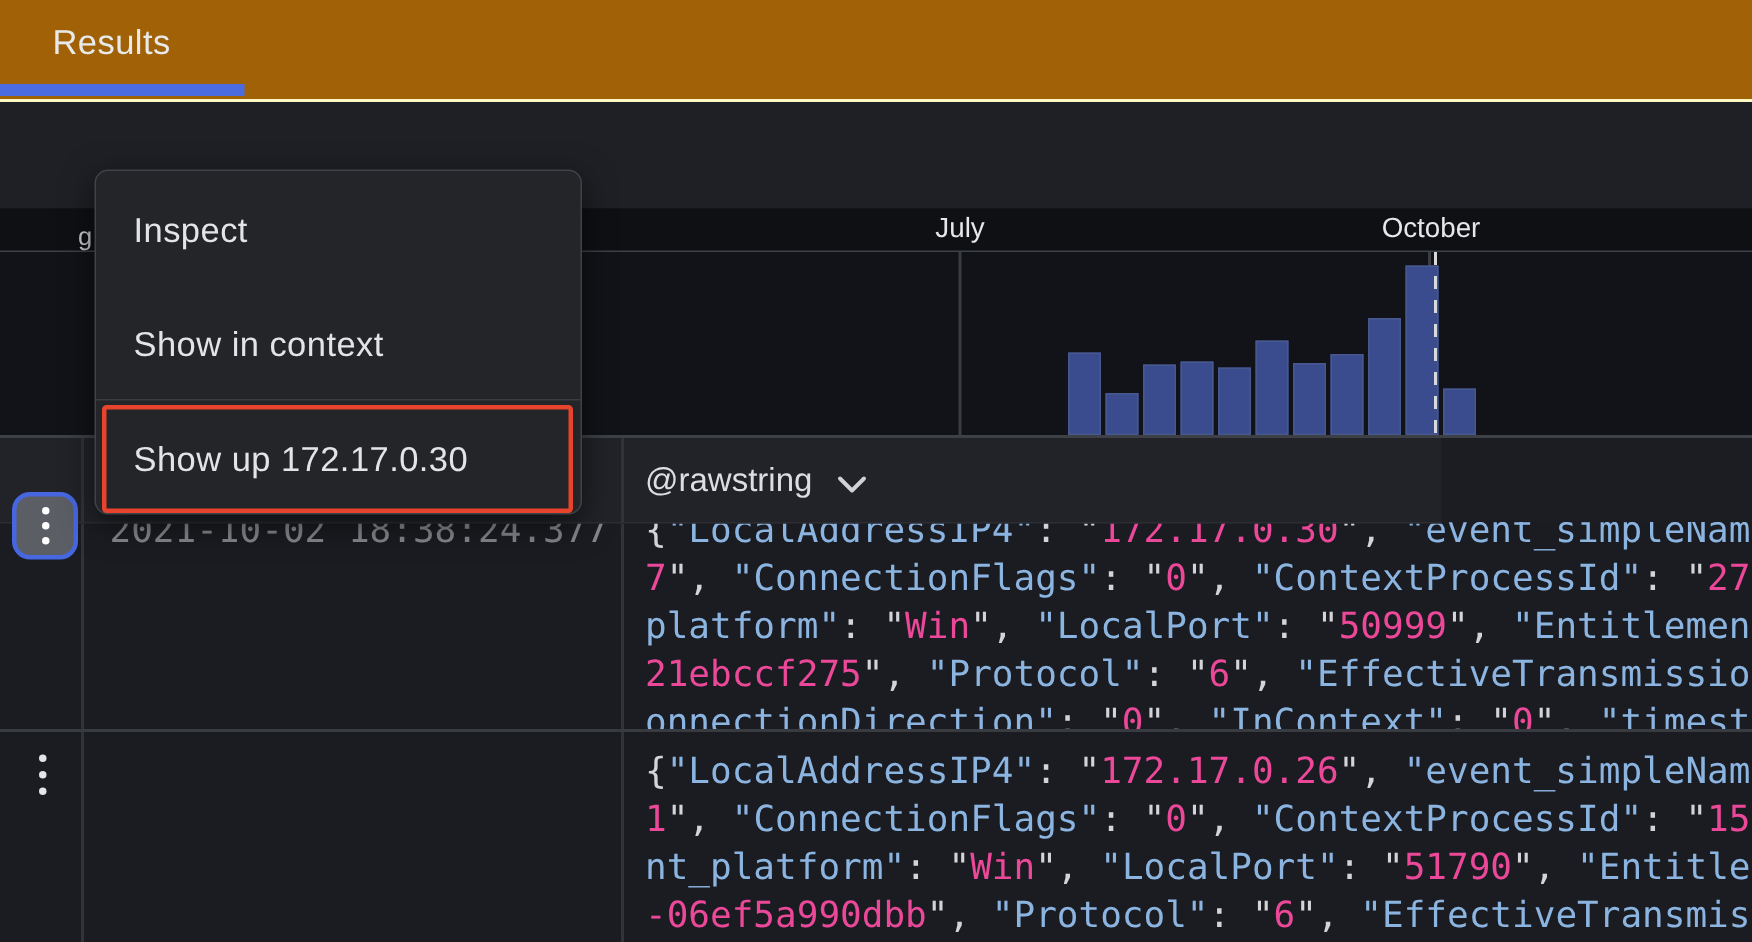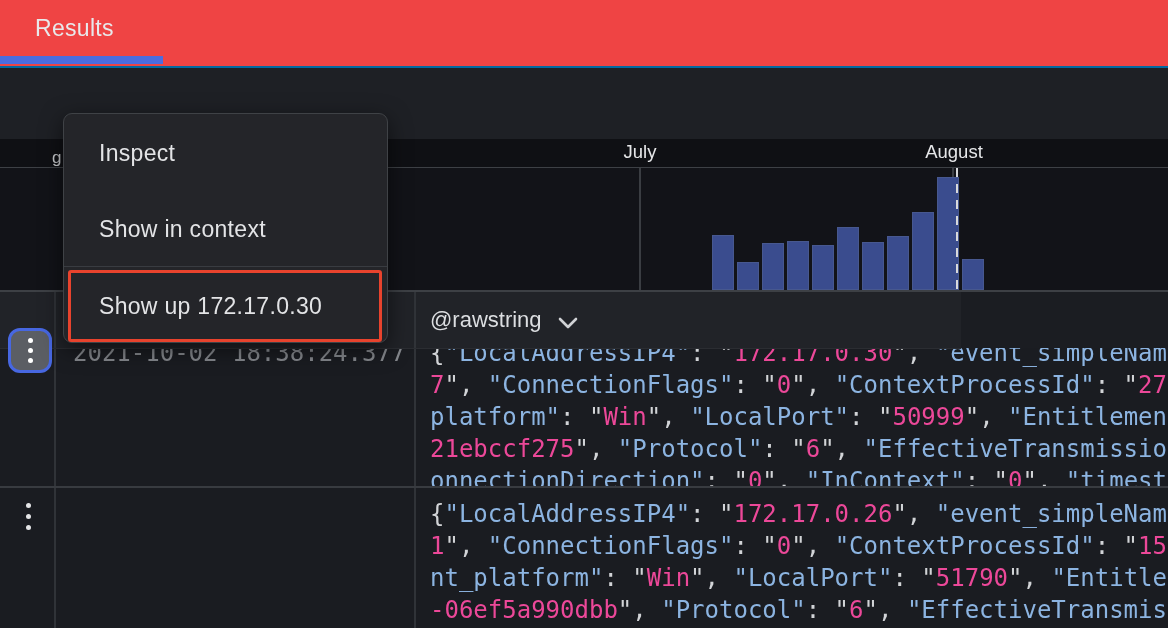--- a/index.html
+++ b/index.html
@@ -2,21 +2,21 @@
 <html><head>
 <meta charset="utf-8">
 <style>
   html,body{margin:0;padding:0;background:#101114;}
   .stage{
     position:relative;width:1168px;height:628px;overflow:hidden;
     background:#1b1d22;font-family:"Liberation Sans",sans-serif;
     -webkit-user-select:none;
   }
   
-  .tabbar{position:absolute;left:0;top:0;width:1168px;height:66px;background:#ef4444;border-bottom:2px solid #0369a1;}
+  .tabbar{position:absolute;left:0;top:0;width:1168px;height:66px;background:#a16207;border-bottom:2px solid #fef9c3;}
   .tab{position:absolute;left:0;top:0;height:64px;}
   .tab-label{position:absolute;left:35px;top:15px;font-size:23px;color:#e8e9eb;letter-spacing:.3px;}
   .tab-underline{position:absolute;left:0;top:56px;width:163px;height:8px;background:#4b6ce0;}
   
   .midstrip{position:absolute;left:0;top:68px;width:1168px;height:71px;background:#1e2025;}
   
   .chart{position:absolute;left:0;top:139px;width:1168px;height:153px;background:#121318;}
   .chart .labelstrip{position:absolute;left:0;top:0;width:1168px;height:28px;background:#0f1014;border-bottom:1px solid #3d4045;}
   .chart .bottomline{position:absolute;left:0;top:151px;width:1168px;height:2px;background:#3d4045;}
   .tick-label{position:absolute;top:2px;transform:translateX(-50%);font-size:18.5px;color:#e6e7e9;}
@@ -45,21 +45,21 @@
     background:#5b5e64;border:3px solid #4767e1;box-sizing:border-box;z-index:6;
     display:flex;flex-direction:column;align-items:center;justify-content:center;gap:5px;cursor:pointer;}
   .kebab-btn i{width:5px;height:5px;border-radius:50%;background:#ffffff;}
   .kebab-plain{position:absolute;left:20px;top:500px;width:16px;height:32px;
     display:flex;flex-direction:column;align-items:center;justify-content:center;gap:6px;cursor:pointer;}
   .kebab-plain i{width:5px;height:5px;border-radius:50%;background:#e4e5e7;}
   
   .menu{position:absolute;left:63px;top:113px;width:325px;height:230px;background:#242529;
     border:1px solid #3f4246;border-radius:9px;box-sizing:border-box;z-index:10;
     box-shadow:0 6px 22px rgba(0,0,0,.55);}
-  .menu-item{position:absolute;left:0;width:100%;height:28px;padding-left:35px;box-sizing:border-box;
+  .menu-item{position:absolute;left:0;width:100%;height:28px;padding-left:25px;box-sizing:border-box;
     font-size:23px;color:#e3e4e6;cursor:pointer;letter-spacing:.3px;}
   .menu-sep{position:absolute;left:0;top:152px;width:100%;height:1px;background:#393c41;}
   .lookup-box{position:absolute;left:4px;top:156px;width:314px;height:72px;border:3px solid #e8432d;border-radius:3px;box-sizing:border-box;}
 </style>
 </head>
 <body>
 
 <div class="stage">
 
   <div class="tabbar">
@@ -68,21 +68,21 @@
       <div class="tab-underline"></div>
     </div>
   </div>
 
   <div class="midstrip"></div>
 
   <div class="chart">
     <div class="labelstrip">
       <span class="partial-label">g</span>
       <span class="tick-label" style="left:640px">July</span>
-      <span class="tick-label" style="left:954px">August</span>
+      <span class="tick-label" style="left:954px">October</span>
     </div>
     <div class="gridline" style="left:639px"></div>
     <div class="gridline" style="left:952px"></div>
     <div id="bars">
         <div class="bar" style="left: 712px; width: 22px; height: 55px; background: rgb(58, 76, 142);"></div>
         <div class="bar" style="left: 737px; width: 22px; height: 28px; background: rgb(58, 76, 142);"></div>
         <div class="bar" style="left: 762px; width: 22px; height: 47px; background: rgb(58, 76, 142);"></div>
         <div class="bar" style="left: 787px; width: 22px; height: 49px; background: rgb(58, 76, 142);"></div>
         <div class="bar" style="left: 812px; width: 22px; height: 45px; background: rgb(58, 76, 142);"></div>
         <div class="bar" style="left: 837px; width: 22px; height: 63px; background: rgb(58, 76, 142);"></div>

